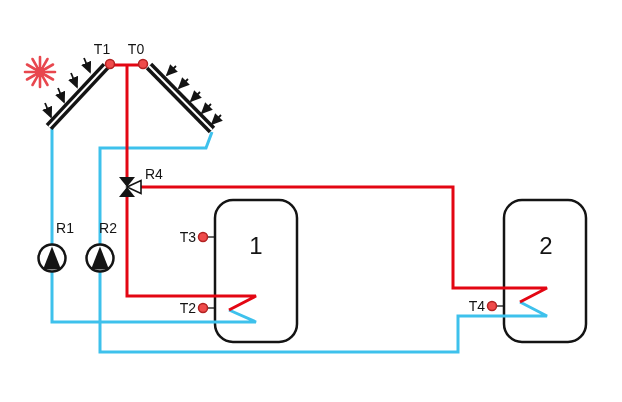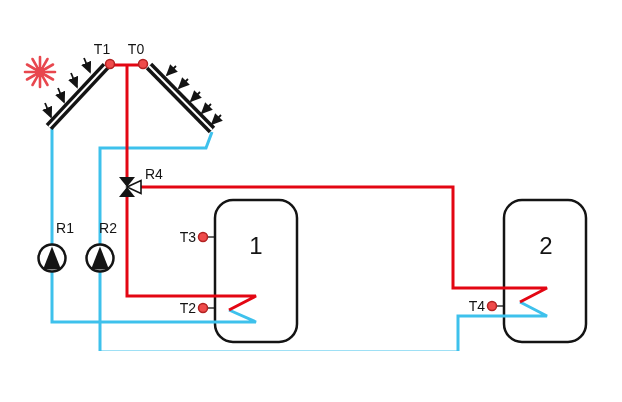--- a/index.html
+++ b/index.html
@@ -4,21 +4,21 @@
 <style>
   html, body {
     margin: 0;
     padding: 0;
     background: #ffffff;
     font-family: "Liberation Sans", sans-serif;
   }
   .stage {
     position: relative;
     width: 622px;
-    height: 351px;
+    height: 402px;
     background: #ffffff;
     overflow: hidden;
   }
   svg { display: block; }
   text.lbl {
     font-family: "Liberation Sans", sans-serif;
     font-size: 14px;
   }
   text.tanknum {
     font-family: "Liberation Sans", sans-serif;

